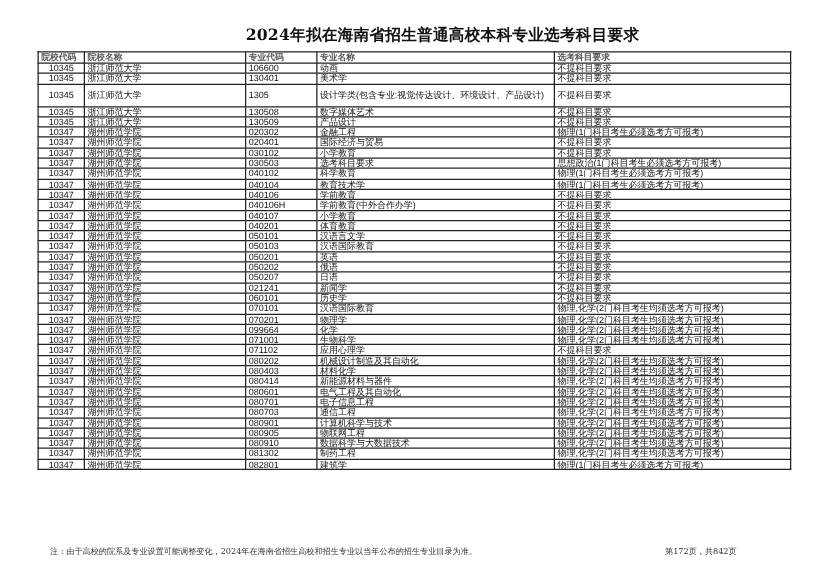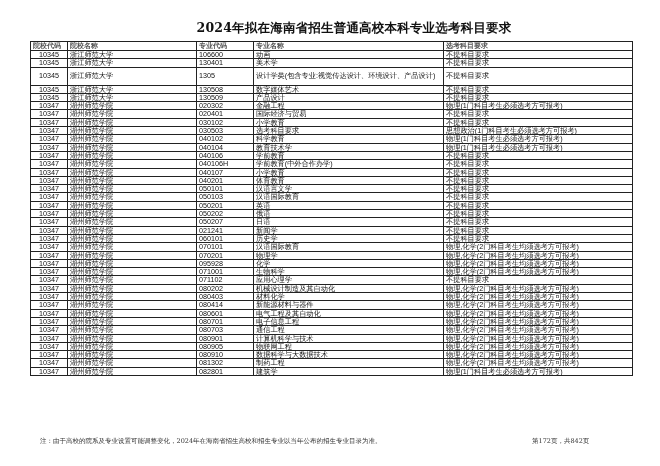--- a/index.html
+++ b/index.html
@@ -209,21 +209,21 @@
       <tr>
         <td class="c-code">10347</td>
         <td>湖州师范学院</td>
         <td>070201</td>
         <td>物理学</td>
         <td>物理,化学(2门科目考生均须选考方可报考)</td>
       </tr>
       <tr>
         <td class="c-code">10347</td>
         <td>湖州师范学院</td>
-        <td>095928</td>
+        <td>099664</td>
         <td>化学</td>
         <td>物理,化学(2门科目考生均须选考方可报考)</td>
       </tr>
       <tr>
         <td class="c-code">10347</td>
         <td>湖州师范学院</td>
         <td>071001</td>
         <td>生物科学</td>
         <td>物理,化学(2门科目考生均须选考方可报考)</td>
       </tr>

